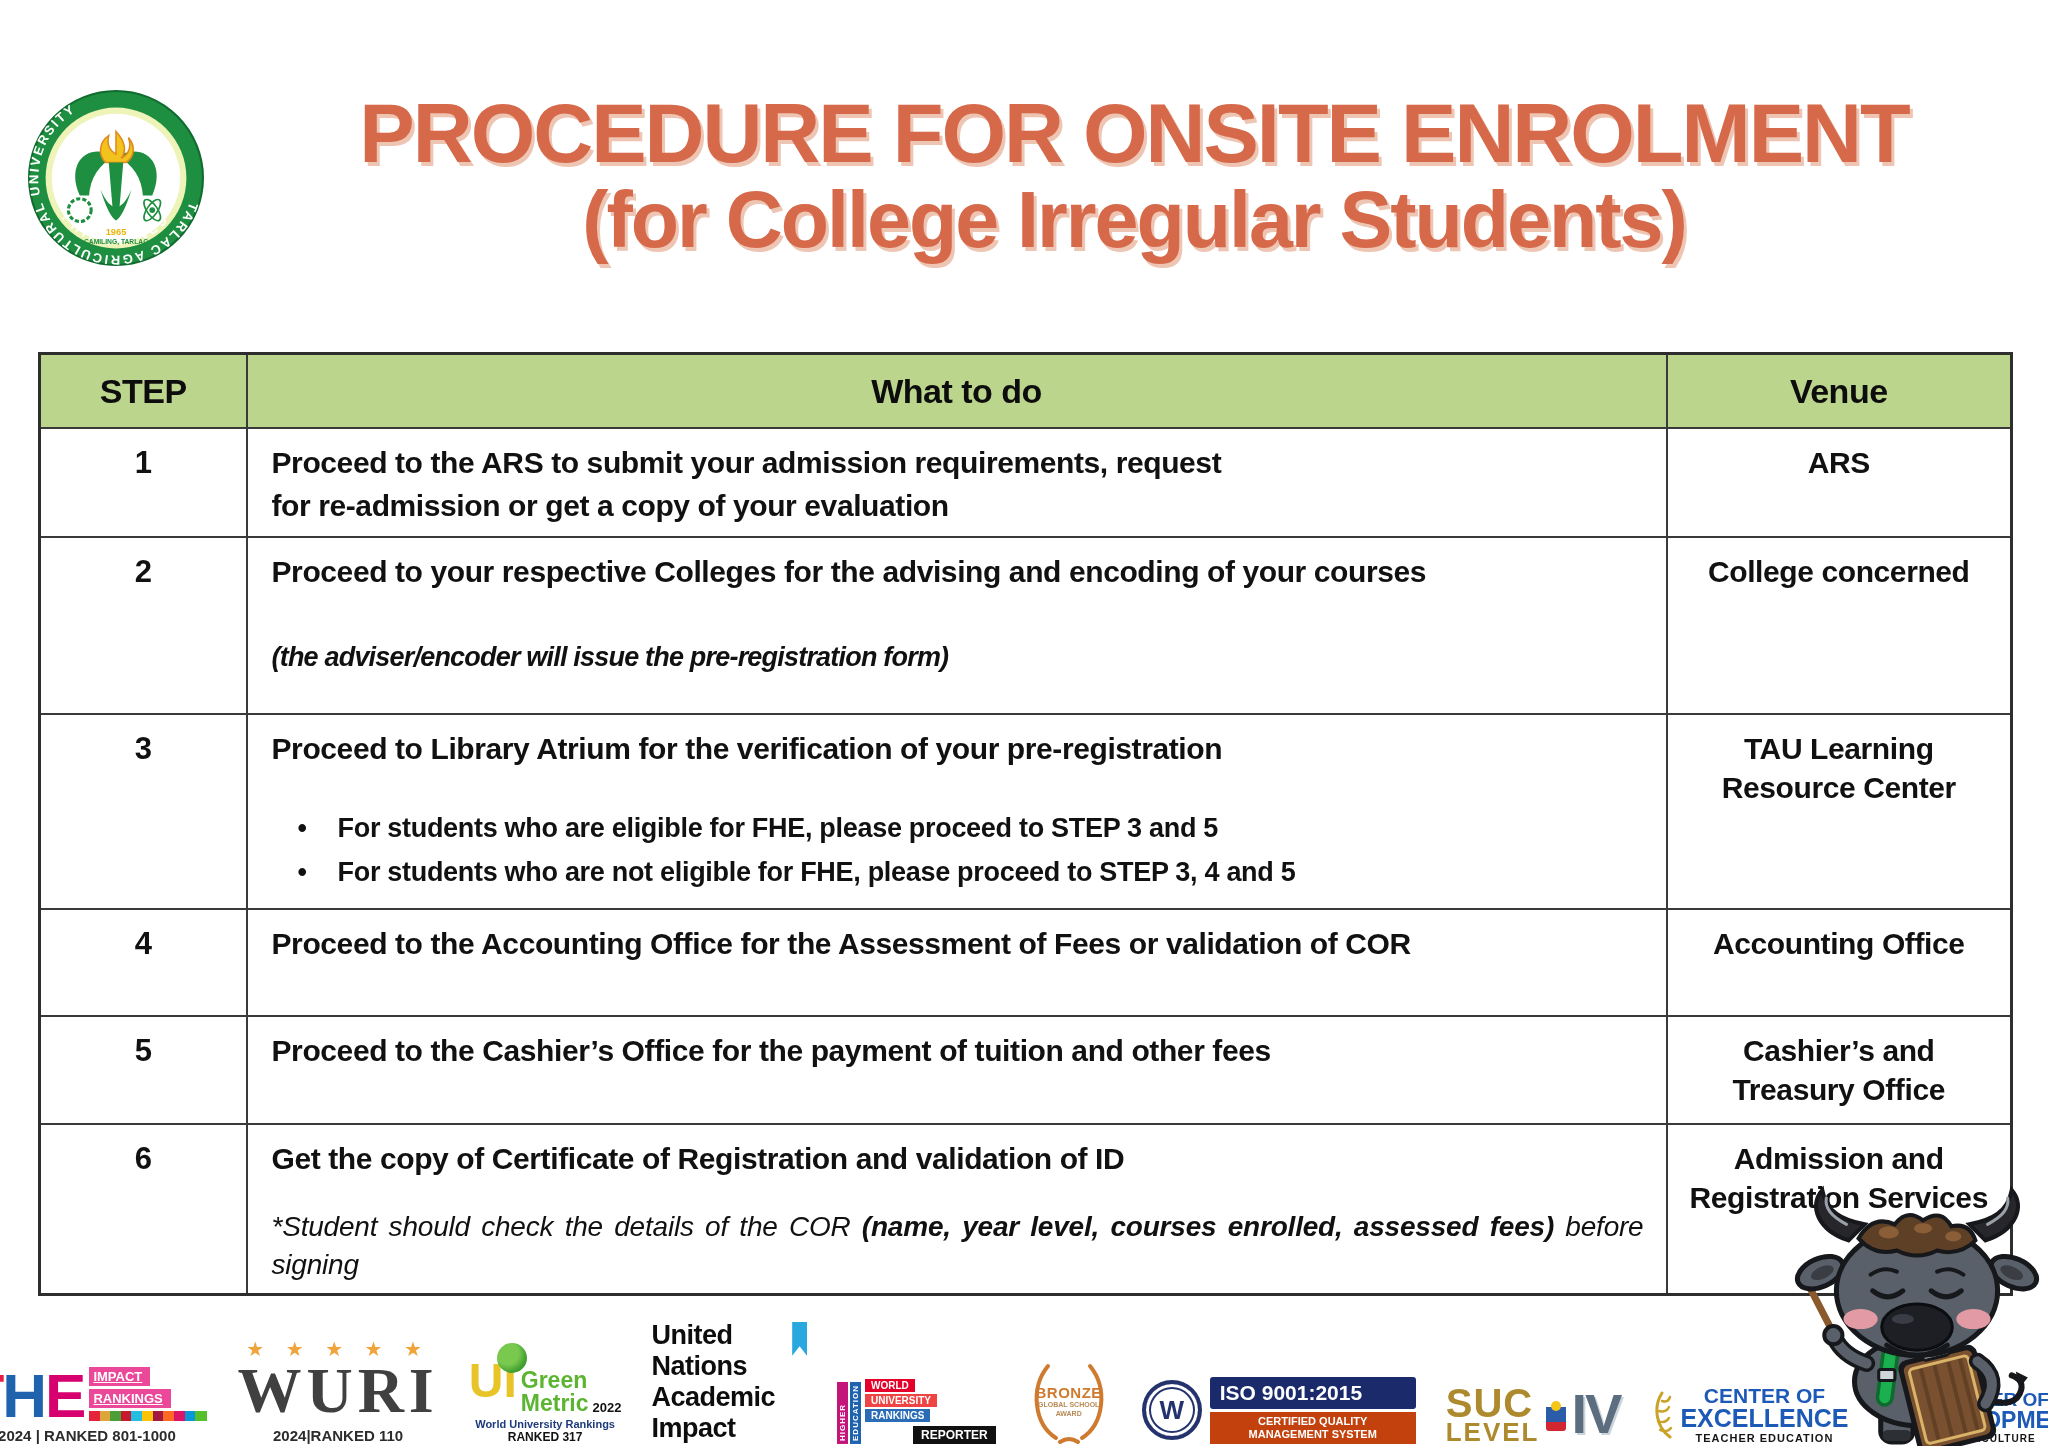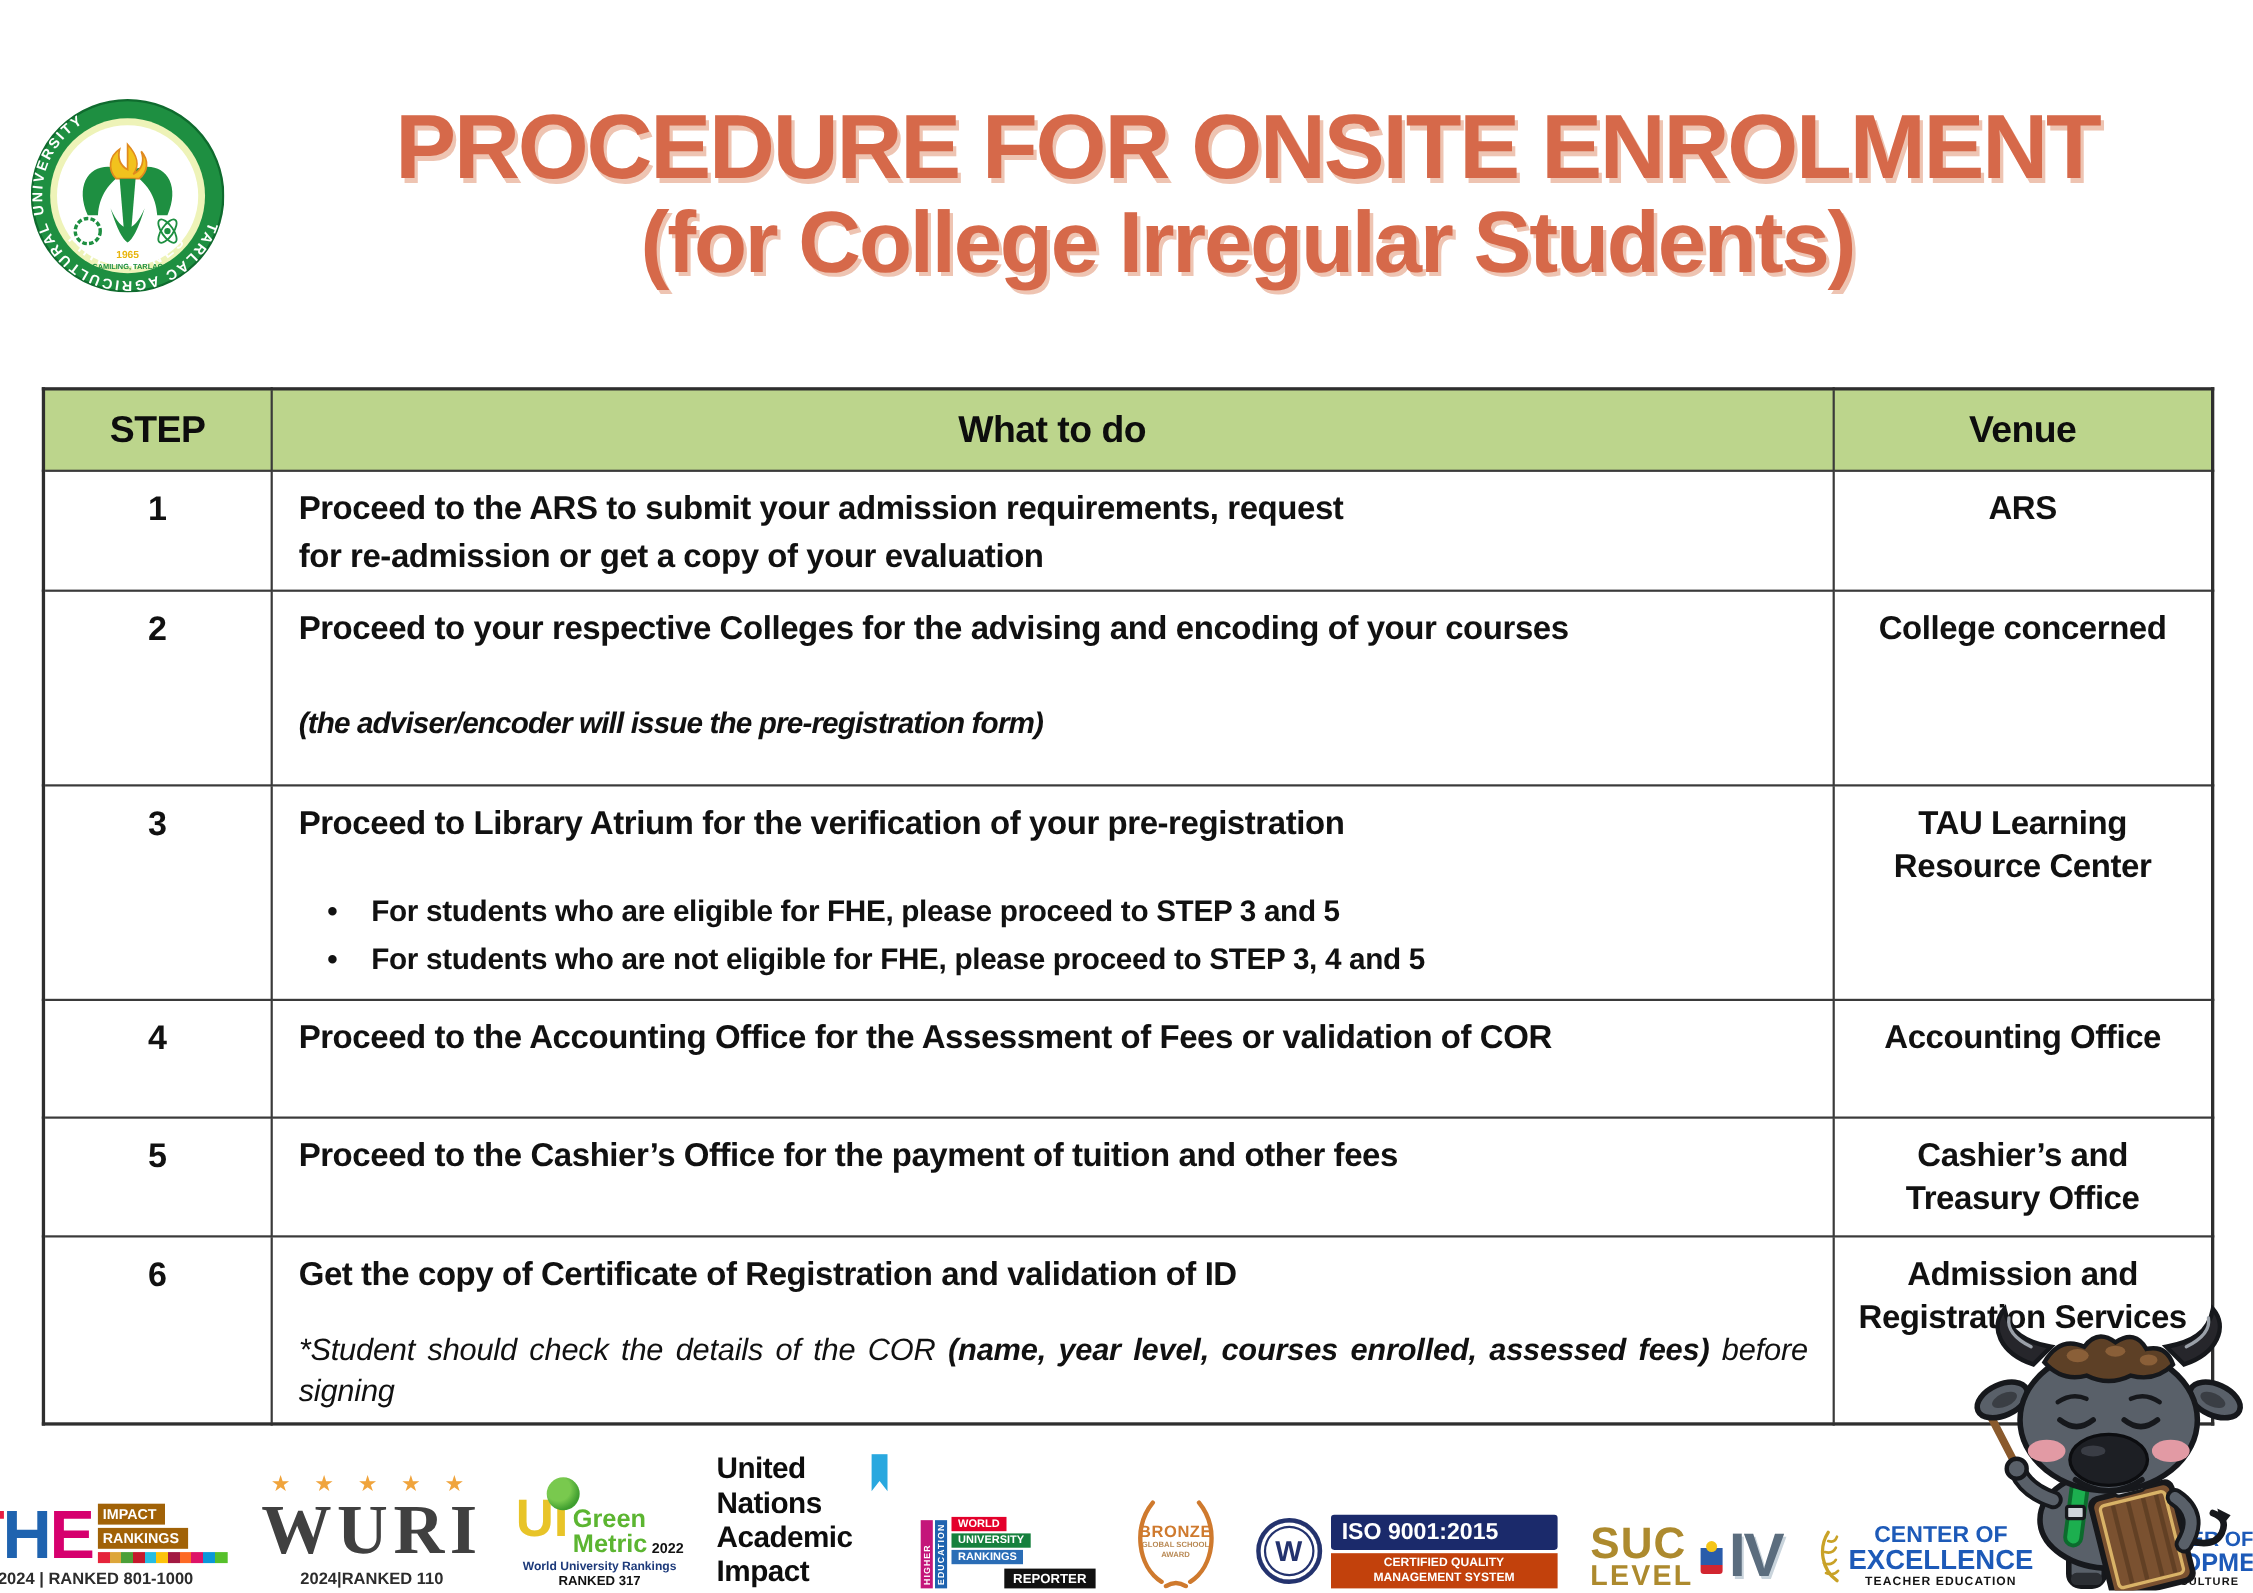--- a/index.html
+++ b/index.html
@@ -47,21 +47,21 @@
     display:flex; justify-content:center; align-items:flex-end; gap:30px; padding-bottom:4px;
   }
   .badge { display:flex; flex-direction:column; align-items:center; justify-content:flex-end; }
   .cap { font-size:15px; font-weight:bold; color:#2c2c2c; margin-top:4px; white-space:nowrap; }
 
   
   .the-row { display:flex; align-items:flex-end; gap:5px; }
   .the-big { font-size:62px; font-weight:bold; line-height:0.85; letter-spacing:-2px; }
   .the-t { color:#e61e43; } .the-h { color:#1f63af; } .the-e { color:#d6006e; }
   .the-tags { display:flex; flex-direction:column; gap:3px; padding-bottom:2px; }
-  .the-tag { background:#a16207; color:#fff; font-size:13px; font-weight:bold; padding:2px 8px 2px 4px; width:max-content; }
+  .the-tag { background:#ec4899; color:#fff; font-size:13px; font-weight:bold; padding:2px 8px 2px 4px; width:max-content;text-decoration:underline; }
   .sdg-strip { width:118px; height:10px;
     background:linear-gradient(to right,#e5243b 0 9%,#dda63a 9% 18%,#4c9f38 18% 27%,#c5192d 27% 36%,#26bde2 36% 45%,#fcc30b 45% 54%,#a21942 54% 63%,#fd6925 63% 72%,#dd1367 72% 81%,#0a97d9 81% 90%,#56c02b 90% 100%); }
 
   
   .wuri-stars { color:#f0a43c; font-size:20px; letter-spacing:8px; margin-bottom:-2px; }
   .wuri-name { font-family:Liberation Serif, serif; font-size:64px; font-weight:bold; color:#404040; letter-spacing:5px; line-height:1; }
 
   
   .gm-top { display:flex; align-items:flex-start; gap:4px; }
   .gm-ui { position:relative; font-size:48px; font-weight:bold; color:#e8c428; line-height:0.9; }
@@ -80,21 +80,21 @@
     clip-path:polygon(0 0,100% 0,100% 100%,50% 72%,0 100%); margin-top:2px; }
 
   
   .rep-wrap { display:flex; gap:4px; align-items:flex-end; }
   .rep-side { display:flex; gap:2px; }
   .rep-bar { writing-mode:vertical-rl; transform:rotate(180deg); color:#fff; font-size:8px; font-weight:bold;
     padding:3px 1px; letter-spacing:1px; }
   .rep-bar1 { background:#c4157a; } .rep-bar2 { background:#1f63af; }
   .rep-col { display:flex; flex-direction:column; gap:2px; }
   .rep-box { color:#fff; font-size:10px; font-weight:bold; padding:1px 6px; width:max-content; }
-  .rep-b1 { background:#e4002b; } .rep-b2 { background:#15803d; } .rep-b3 { background:#2a6db6; }
+  .rep-b1 { background:#e4002b; } .rep-b2 { background:#ef4444; } .rep-b3 { background:#2a6db6; }
   .rep-label { background:#111; color:#fff; font-size:12px; font-weight:bold; padding:2px 8px; margin-top:2px; width:max-content;margin-left:48px; }
 
   
   .bronze-wrap { position:relative; width:86px; height:86px; display:flex; flex-direction:column;
     align-items:center; justify-content:center; }
   .bronze-name { color:#cf7a2e; font-size:15px; font-weight:bold; letter-spacing:0.5px; }
   .bronze-sub { color:#b98a55; font-size:7px; font-weight:bold; line-height:1.2; text-align:center; }
   .bronze-arc { position:absolute; inset:0; }
 
   

